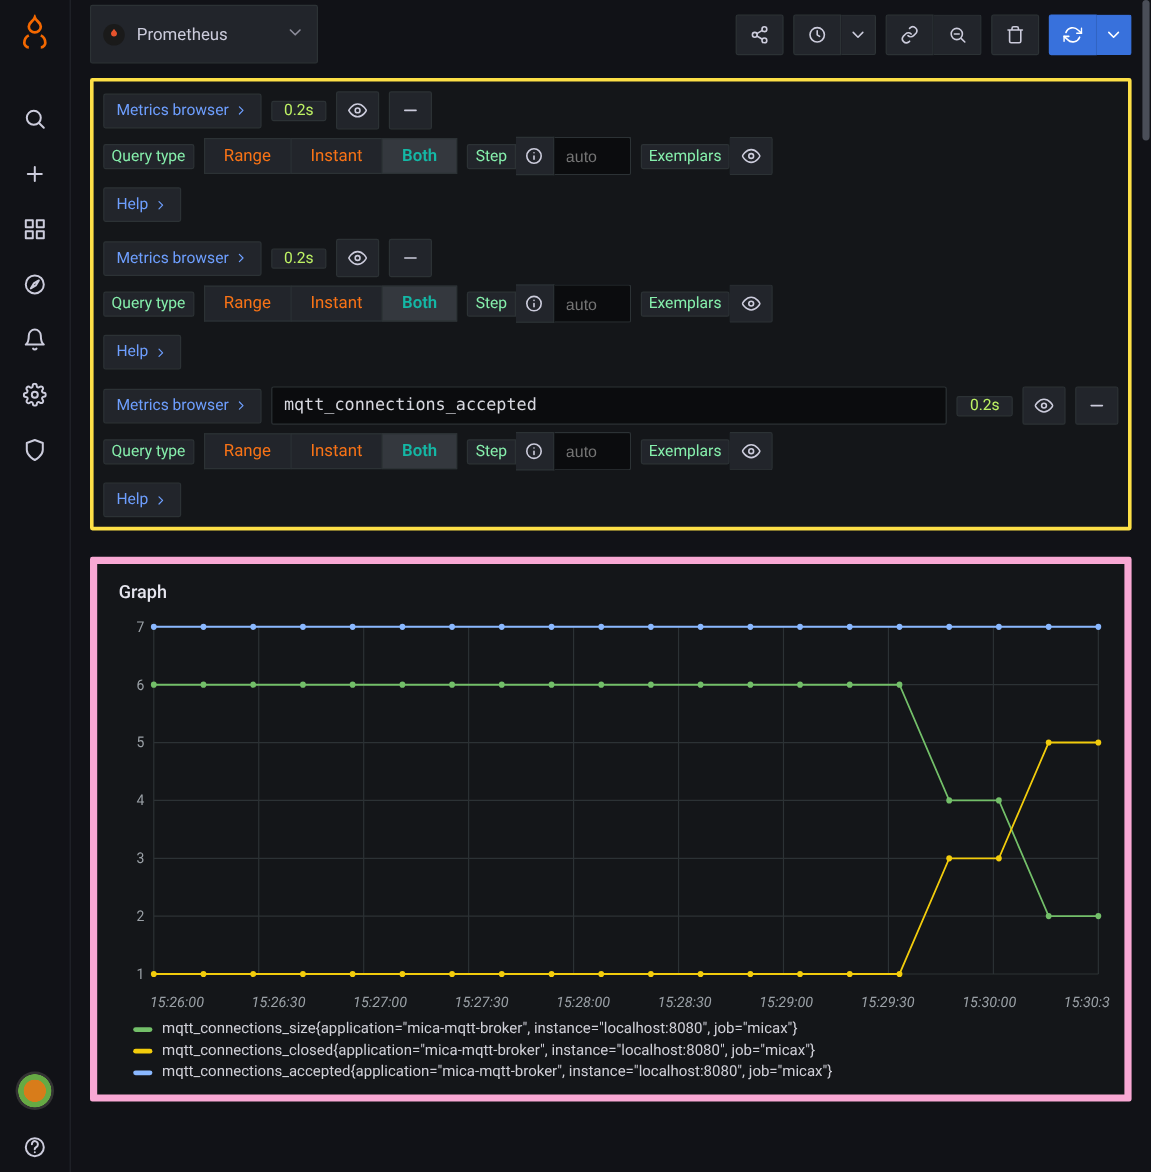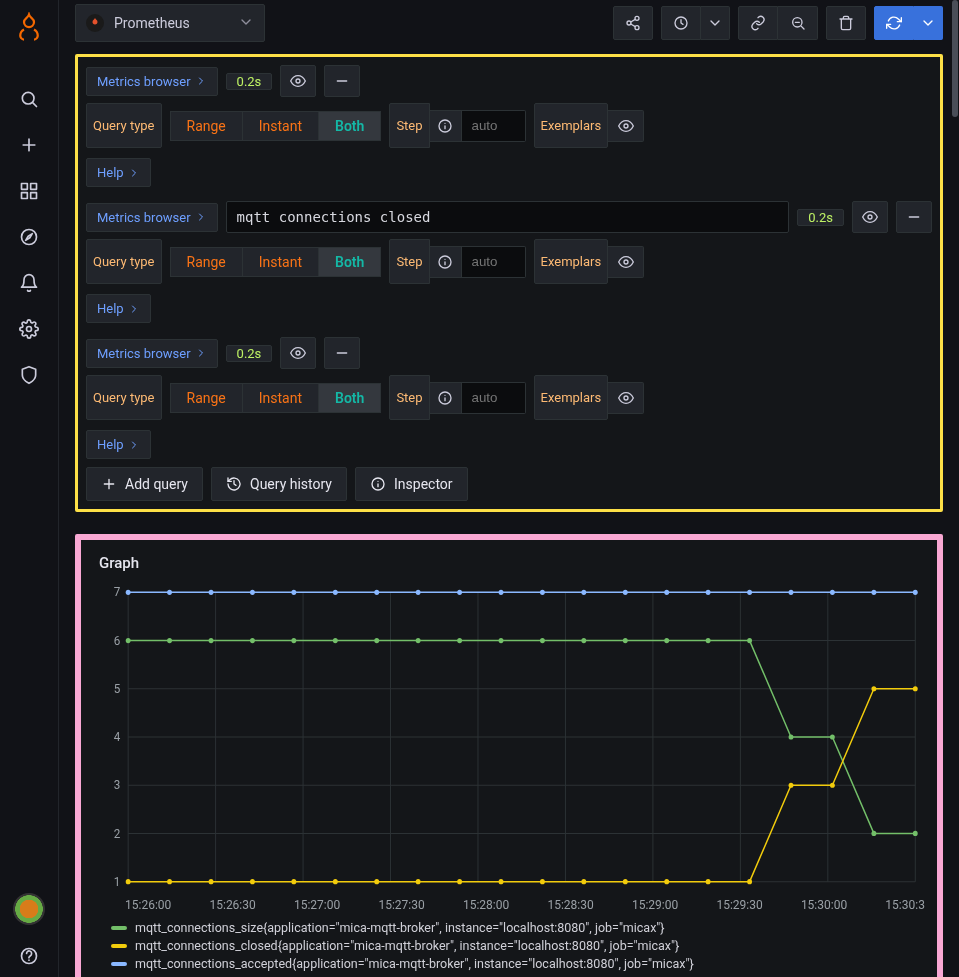--- a/index.html
+++ b/index.html
@@ -66,21 +66,21 @@
   .header .compass { width:18px; height:18px; }
   .header .close { margin-left:auto; width:18px;height:18px;color:#ccccdc;cursor:pointer;}
   .toolbar {
     display:flex; align-items:center; gap:8px;
     padding: 4px 16px 12px;
   }
   .ds-picker {
     background:#22252b; border:1px solid #2c3235;
     border-radius:2px;
     display:flex; align-items:center;
-    height:38px; padding:0 10px; gap:10px;
+    height:49px; padding:0 10px; gap:10px;
     min-width:190px;
   }
   .ds-picker .chev { margin-left:auto; color:#8e8e9c;}
   .round-ds { width:18px;height:18px;border-radius:50%;background:#1a1a1a;display:flex;align-items:center;justify-content:center;}
   .toolbar .grow{flex:1;}
   .tb-btn {
     background:#22252b; border:1px solid #2c3235; border-radius:2px;
     height:34px; min-width:40px;
     display:flex;align-items:center;justify-content:center;
     color:#ccccdc; cursor:pointer; gap:6px; padding:0 10px;
@@ -115,23 +115,23 @@
   .timing {
     background:#22252b; border:1px solid #2c3235; border-radius:2px;
     padding:0 10px; font-size:13px; color:#bef264;
   }
   .icon-btn {
     background:#22252b; border:1px solid #2c3235; border-radius:2px;
     width:36px;height:32px;display:flex;align-items:center;justify-content:center;
     color:#ccccdc;cursor:pointer;
   }
   .qtype-label, .step-label, .exemplars-label {
-    color:#fdba74; font-size:13px; padding:0 6px;
+    color:#86efac; font-size:13px; padding:0 6px;
     background:#22252b; border:1px solid #2c3235; border-radius:2px;
-    height:45px; display:flex;align-items:center;text-align:center;
+    height:21px; display:flex;align-items:center;text-align:center;
   }
   .segmented { display:flex; }
   .segmented .seg {
     background:#22252b; border:1px solid #2c3235;
     padding:6px 16px; color:#f97316; cursor:pointer;
     border-right:none;
   }
   .segmented .seg:last-child{border-right:1px solid #2c3235;}
   .segmented .seg.active { background:#34383e; color:#14b8a6; font-weight:600;}
   .step-group{display:flex;align-items:center;}
@@ -160,21 +160,21 @@
   .graph-panel {
     margin:16px; border:6px solid #f9a8d4; border-radius:2px;
     background:#141619; padding:12px 12px 8px;
   }
   .graph-title{font-size:15px;font-weight:500;color:#e6e6ef;margin:2px 0 10px 6px;}
   .chart-area{position:relative;height:310px;margin-left:6px;}
   svg.chart{width:100%;height:100%;}
   .grid line{stroke:#2c3235;stroke-width:1;}
   .series path{fill:none;stroke-width:1.5;}
   .series circle{r:2.5;}
-  .xlabels{display:flex;justify-content:space-between;color:#9aa0a6;font-size:12px;margin:6px 0 8px 32px;}
+  .xlabels{display:flex;justify-content:space-between;color:#9aa0a6;font-size:12px;margin:6px 0 8px 32px;font-style:italic;}
   .legend{margin-left:18px;}
   .legend .row{display:flex;align-items:center;gap:8px;font-size:12.5px;color:#d0d0d8;margin-bottom:3px;}
   .swatch{width:16px;height:4px;border-radius:2px;}
   svg.ico{width:16px;height:16px;stroke:currentColor;fill:none;stroke-width:2;stroke-linecap:round;stroke-linejoin:round;}
   svg.ico20{width:20px;height:20px;}
 </style>
 </head>
 <body>
 
 <div class="sidebar">
@@ -364,21 +364,20 @@
       </div>
 
       <div style="margin-top:14px;">
         <div class="query-row">
           <span class="metrics-browser">
               <span>Metrics browser</span>
               <svg class="ico" viewBox="0 0 24 24" style="width:12px;height:12px">
                 <path d="m9 18 6-6-6-6"></path>
               </svg>
             </span>
-          <input class="metric-input" value="mqtt_connections_closed" style="">
           <span class="timing">0.2s</span>
           <span class="icon-btn">
               <svg class="ico" viewBox="0 0 24 24">
                 <path d="M1 12s4-8 11-8 11 8 11 8-4 8-11 8S1 12 1 12z"></path>
                 <circle cx="12" cy="12" r="3"></circle>
               </svg>
             </span>
           <span class="icon-btn">
               <svg class="ico" viewBox="0 0 24 24">
                 <path d="M5 12h14"></path>
@@ -421,20 +420,21 @@
       </div>
 
       <div style="margin-top:14px;">
         <div class="query-row">
           <span class="metrics-browser">
               <span>Metrics browser</span>
               <svg class="ico" viewBox="0 0 24 24" style="width:12px;height:12px">
                 <path d="m9 18 6-6-6-6"></path>
               </svg>
             </span>
+          <input class="metric-input" value="mqtt_connections_accepted" style="">
           <span class="timing">0.2s</span>
           <span class="icon-btn">
               <svg class="ico" viewBox="0 0 24 24">
                 <path d="M1 12s4-8 11-8 11 8 11 8-4 8-11 8S1 12 1 12z"></path>
                 <circle cx="12" cy="12" r="3"></circle>
               </svg>
             </span>
           <span class="icon-btn">
               <svg class="ico" viewBox="0 0 24 24">
                 <path d="M5 12h14"></path>
@@ -469,42 +469,20 @@
           </div>
         </div>
         <span class="help-btn">
             <span>Help</span>
             <svg class="ico" viewBox="0 0 24 24" style="width:12px;height:12px">
               <path d="m9 18 6-6-6-6"></path>
             </svg>
           </span>
       </div>
 
-      <div class="query-actions">
-        <div class="action-btn">
-            <svg class="ico" viewBox="0 0 24 24">
-              <path d="M12 5v14M5 12h14"></path>
-            </svg>
-            <span>Add query</span>
-          </div>
-        <div class="action-btn">
-            <svg class="ico" viewBox="0 0 24 24">
-              <path d="M3 12a9 9 0 1 0 2.6-6.3L3 8"></path>
-              <path d="M3 3v5h5M12 7v5l3 2"></path>
-            </svg>
-            <span>Query history</span>
-          </div>
-        <div class="action-btn">
-            <svg class="ico" viewBox="0 0 24 24">
-              <circle cx="12" cy="12" r="9"></circle>
-              <path d="M12 16v-4M12 8h0"></path>
-            </svg>
-            <span>Inspector</span>
-          </div>
-      </div>
     </div>
   </div>
 
   <div class="graph-panel">
     <div class="graph-title">Graph</div>
     <div class="chart-area">
       <svg class="chart" id="chart-svg" viewBox="0 0 850 300" preserveAspectRatio="none">
           <g class="grid">
             <line x1="30" y1="290" x2="840" y2="290"></line>
             <text x="22" y="294" text-anchor="end" fill="#9aa0a6" font-size="12">1</text>

